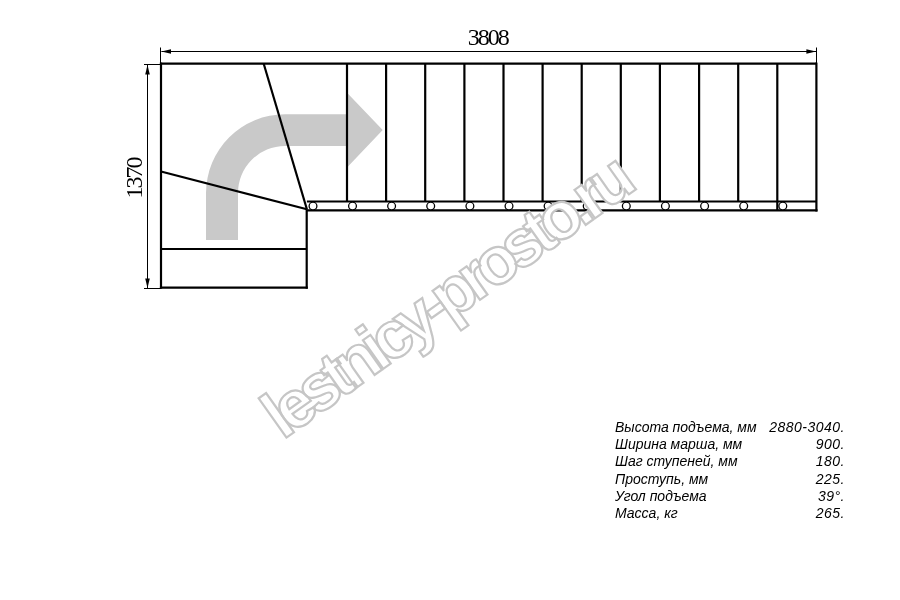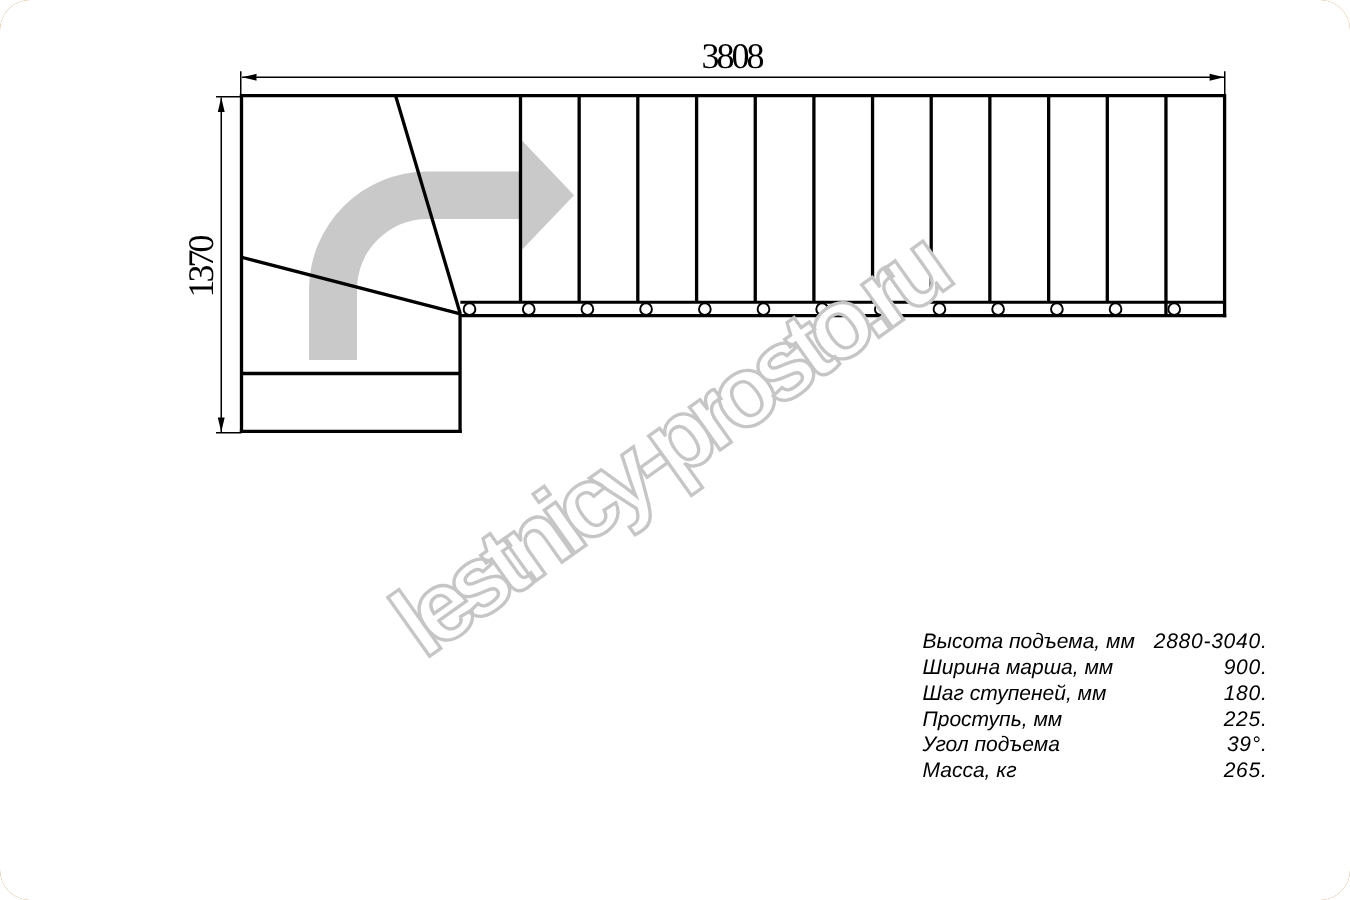--- a/index.html
+++ b/index.html
@@ -1,16 +1,16 @@
 <!DOCTYPE html>
 <html><head>
 <meta charset="utf-8">
 <style>
   html,body{margin:0;padding:0;background:#ffffff;}
-  .page{position:relative;width:900px;height:600px;background:#a16207;overflow:hidden;border-radius:20px;}
+  .page{position:relative;width:900px;height:600px;background:#a16207;overflow:hidden;}
   svg{will-change:transform;}
   .dim{font-family:"Liberation Serif", serif;}
   .wm{font-family:"Liberation Sans", sans-serif;font-weight:bold;}
   .spec{font-family:"Liberation Sans", sans-serif;font-style:italic;}
 </style>
 </head>
 <body>
 <div class="page">
 <svg width="900" height="600" viewBox="0 0 900 600" xmlns="http://www.w3.org/2000/svg">
 

